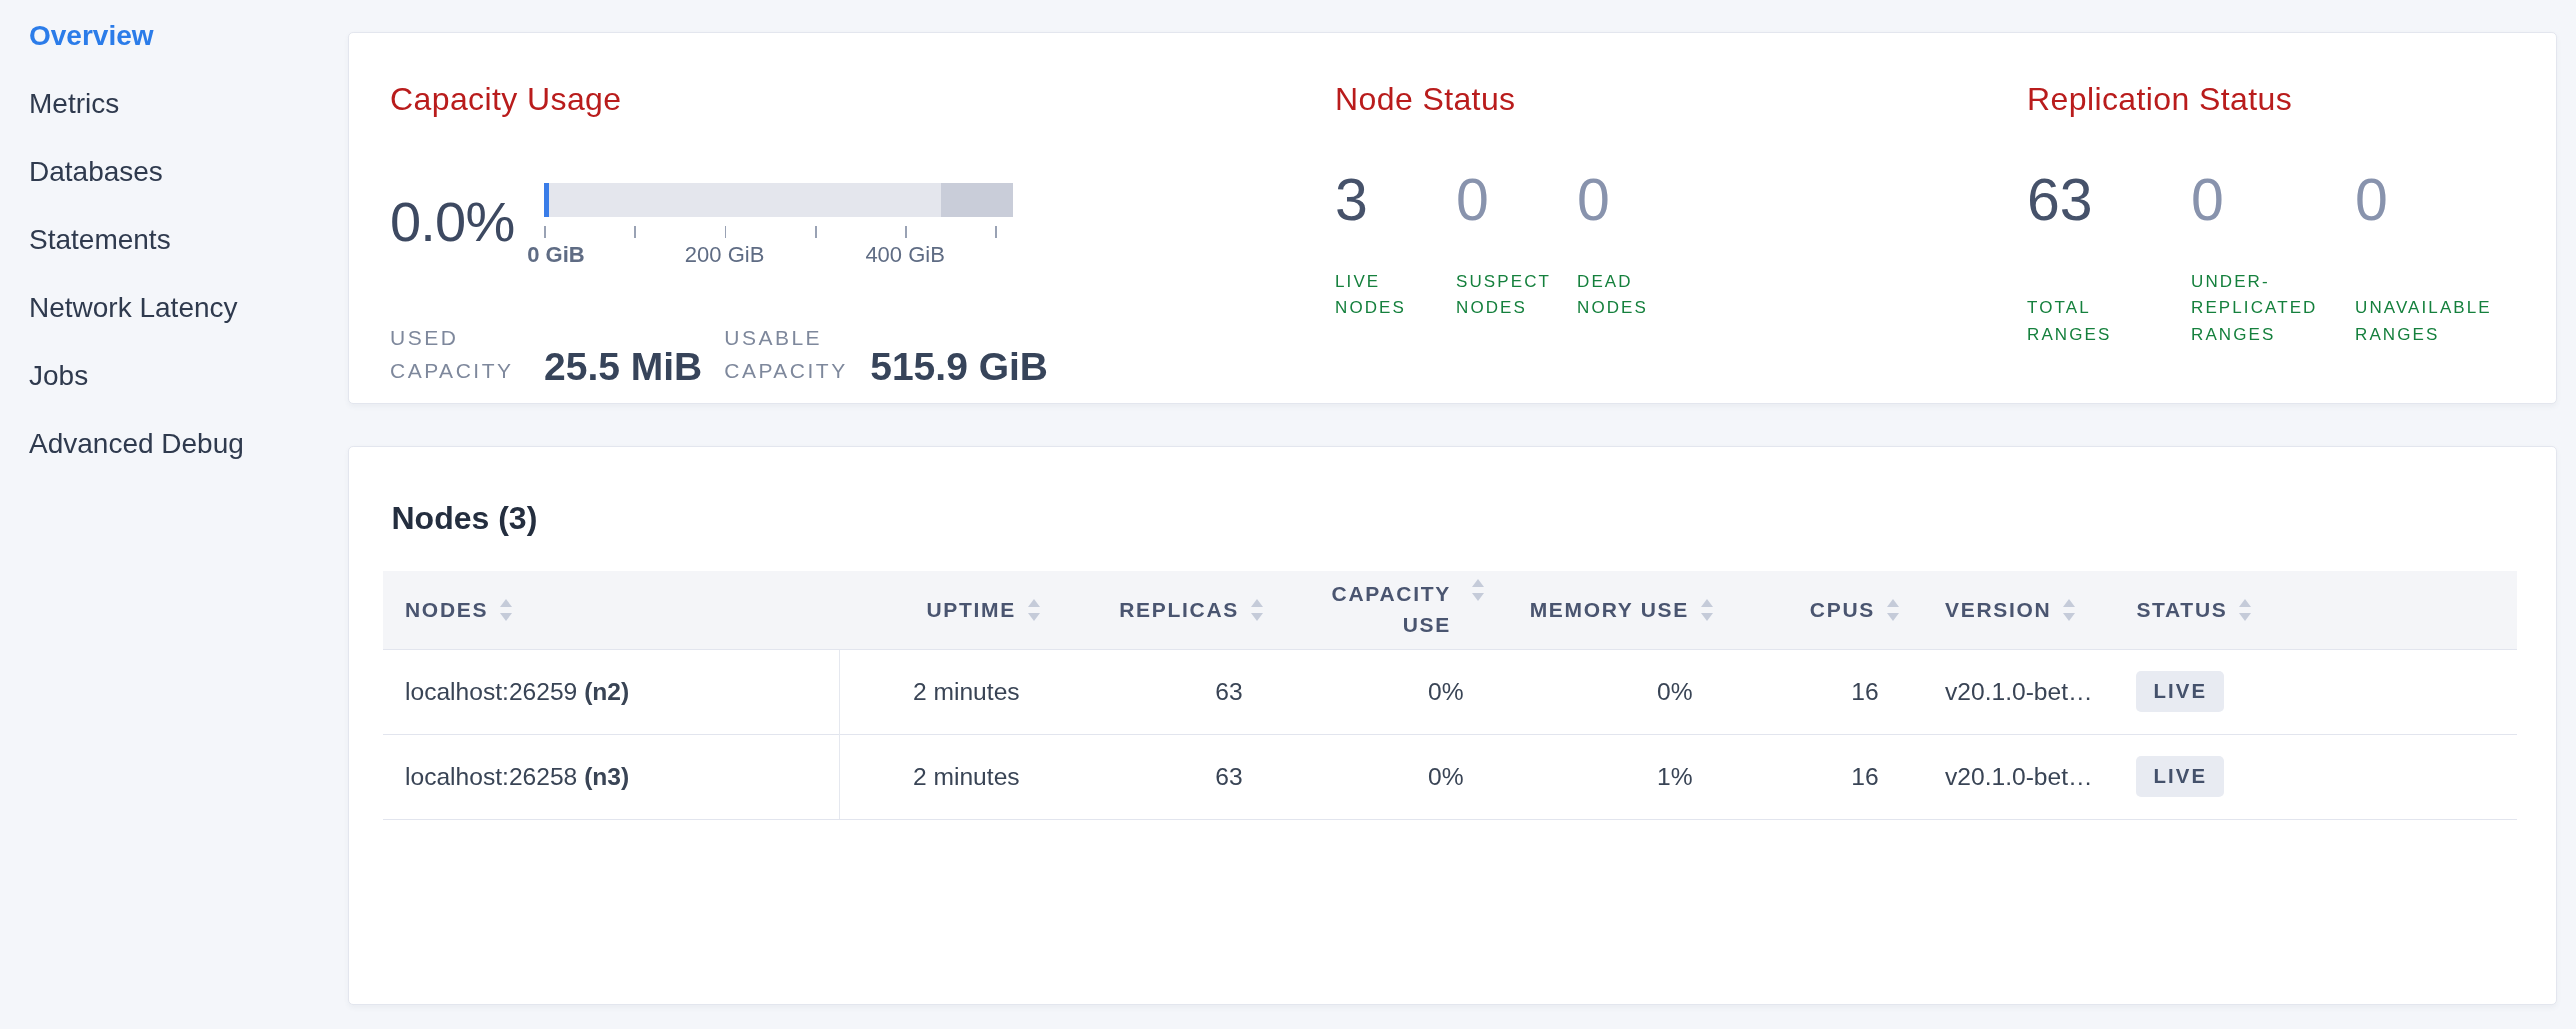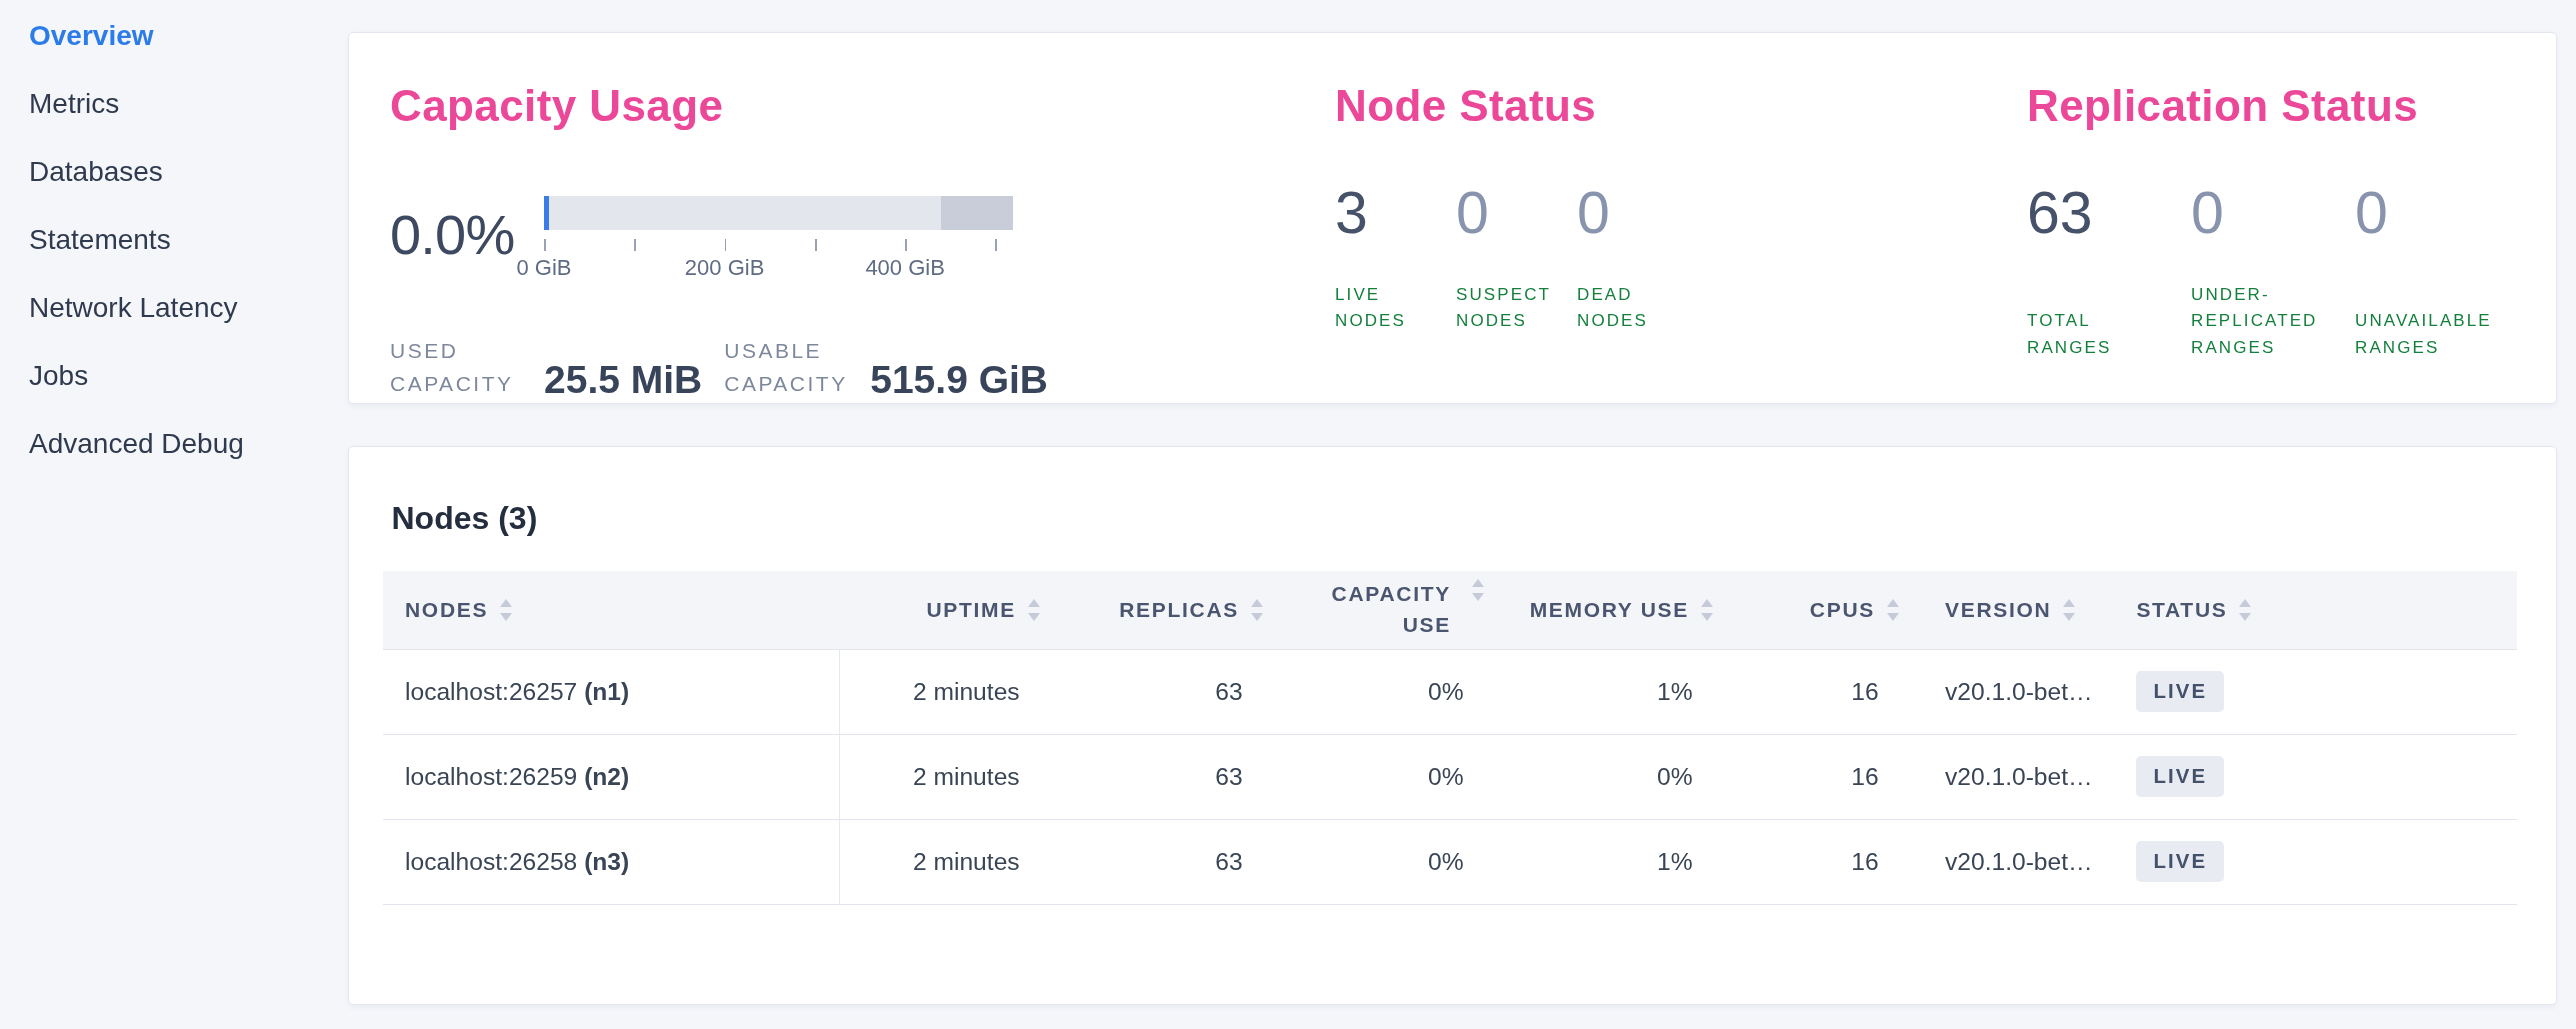--- a/index.html
+++ b/index.html
@@ -28,35 +28,35 @@
     border-radius: 5.1px;
     box-shadow: 0 2.5px 5.1px rgba(60,70,100,0.05);
   }
 
   
   .card-overview { height: 372px; display: flex; }
   .ov-section { padding-top: 48px; }
   .sec-capacity { width: 986px; padding-left: 41px; }
   .sec-nodes    { width: 692px; }
   .sec-repl     { flex: 1; }
-  .card-title { font-size: 44px; font-weight: 700; color: #ec4899; letter-spacing: 0.4px; }
+  .card-title { font-size: 32px; font-weight: 400; color: #b91c1c; letter-spacing: 0.4px; }
 
   .cap-row { display: flex; margin-top: 56px; align-items: center; }
   .cap-percent { width: 154px; font-size: 56px; font-weight: 500; color: #3d4961; line-height: 53px; letter-spacing: -0.8px; }
   .bar-block { width: 469px; margin-top: 8.5px; }
   .cap-bar { height: 34px; background: #e4e6ed; position: relative; }
   .cap-bar-used { position: absolute; left: 0; top: 0; bottom: 0; width: 5.1px; background: #3a7de8; }
   .cap-bar-reserved { position: absolute; right: 0; top: 0; bottom: 0; background: #c9cdd9; }
   .cap-ticks { position: relative; height: 17px; margin-top: 6.8px; }
   .tick { position: absolute; width: 1.7px; height: 12px; background: #99a2b4; top: 2.5px; }
   .t0 { left: 0; } .t1 { left: 19.25%; } .t2 { left: 38.5%; }
   .t3 { left: 57.75%; } .t4 { left: 77%; } .t5 { left: 96.25%; }
   .cap-tick-labels { position: relative; height: 27px; margin-top: 1.7px; font-size: 22px; color: #5f6c84; }
   .tick-label { position: absolute; transform: translateX(-50%); white-space: nowrap; }
-  .tl0 { left: 0; } .tl1 { left: 38.5%; } .tl2 { left: 77%; }
+  .tl0 { left: 12px; font-weight: bold; } .tl1 { left: 38.5%; } .tl2 { left: 77%; }
 
   .cap-summary { display: flex; margin-top: 53px; align-items: flex-end; }
   .cap-sum-label {
     font-size: 21px; letter-spacing: 2.5px; color: #7e889c;
     line-height: 1.55; padding-bottom: 1.7px;
   }
   .lbl-used { width: 154px; }
   .lbl-usable { width: 146px; margin-left: 22px; }
   .cap-sum-value { font-size: 39px; font-weight: 600; color: #37445a; white-space: nowrap; }
 
@@ -302,35 +302,20 @@
                 <span class="sort-icon">
                     <span class="tri-up"></span>
                     <span class="gap"></span>
                     <span class="tri-down"></span>
                   </span>
               </div>
             </th>
           </tr>
         </thead>
         <tbody>
-          <tr>
-            <td class="cell-nodes">
-              <span>localhost:26257</span>
-              <span class="node-id">(n1)</span>
-            </td>
-            <td class="num">2 minutes</td>
-            <td class="num">63</td>
-            <td class="num">0%</td>
-            <td class="num">1%</td>
-            <td class="num">16</td>
-            <td class="cell-version">v20.1.0-bet…</td>
-            <td class="cell-status">
-              <span class="badge">LIVE</span>
-            </td>
-          </tr>
           <tr>
             <td class="cell-nodes">
               <span>localhost:26259</span>
               <span class="node-id">(n2)</span>
             </td>
             <td class="num">2 minutes</td>
             <td class="num">63</td>
             <td class="num">0%</td>
             <td class="num">0%</td>
             <td class="num">16</td>

